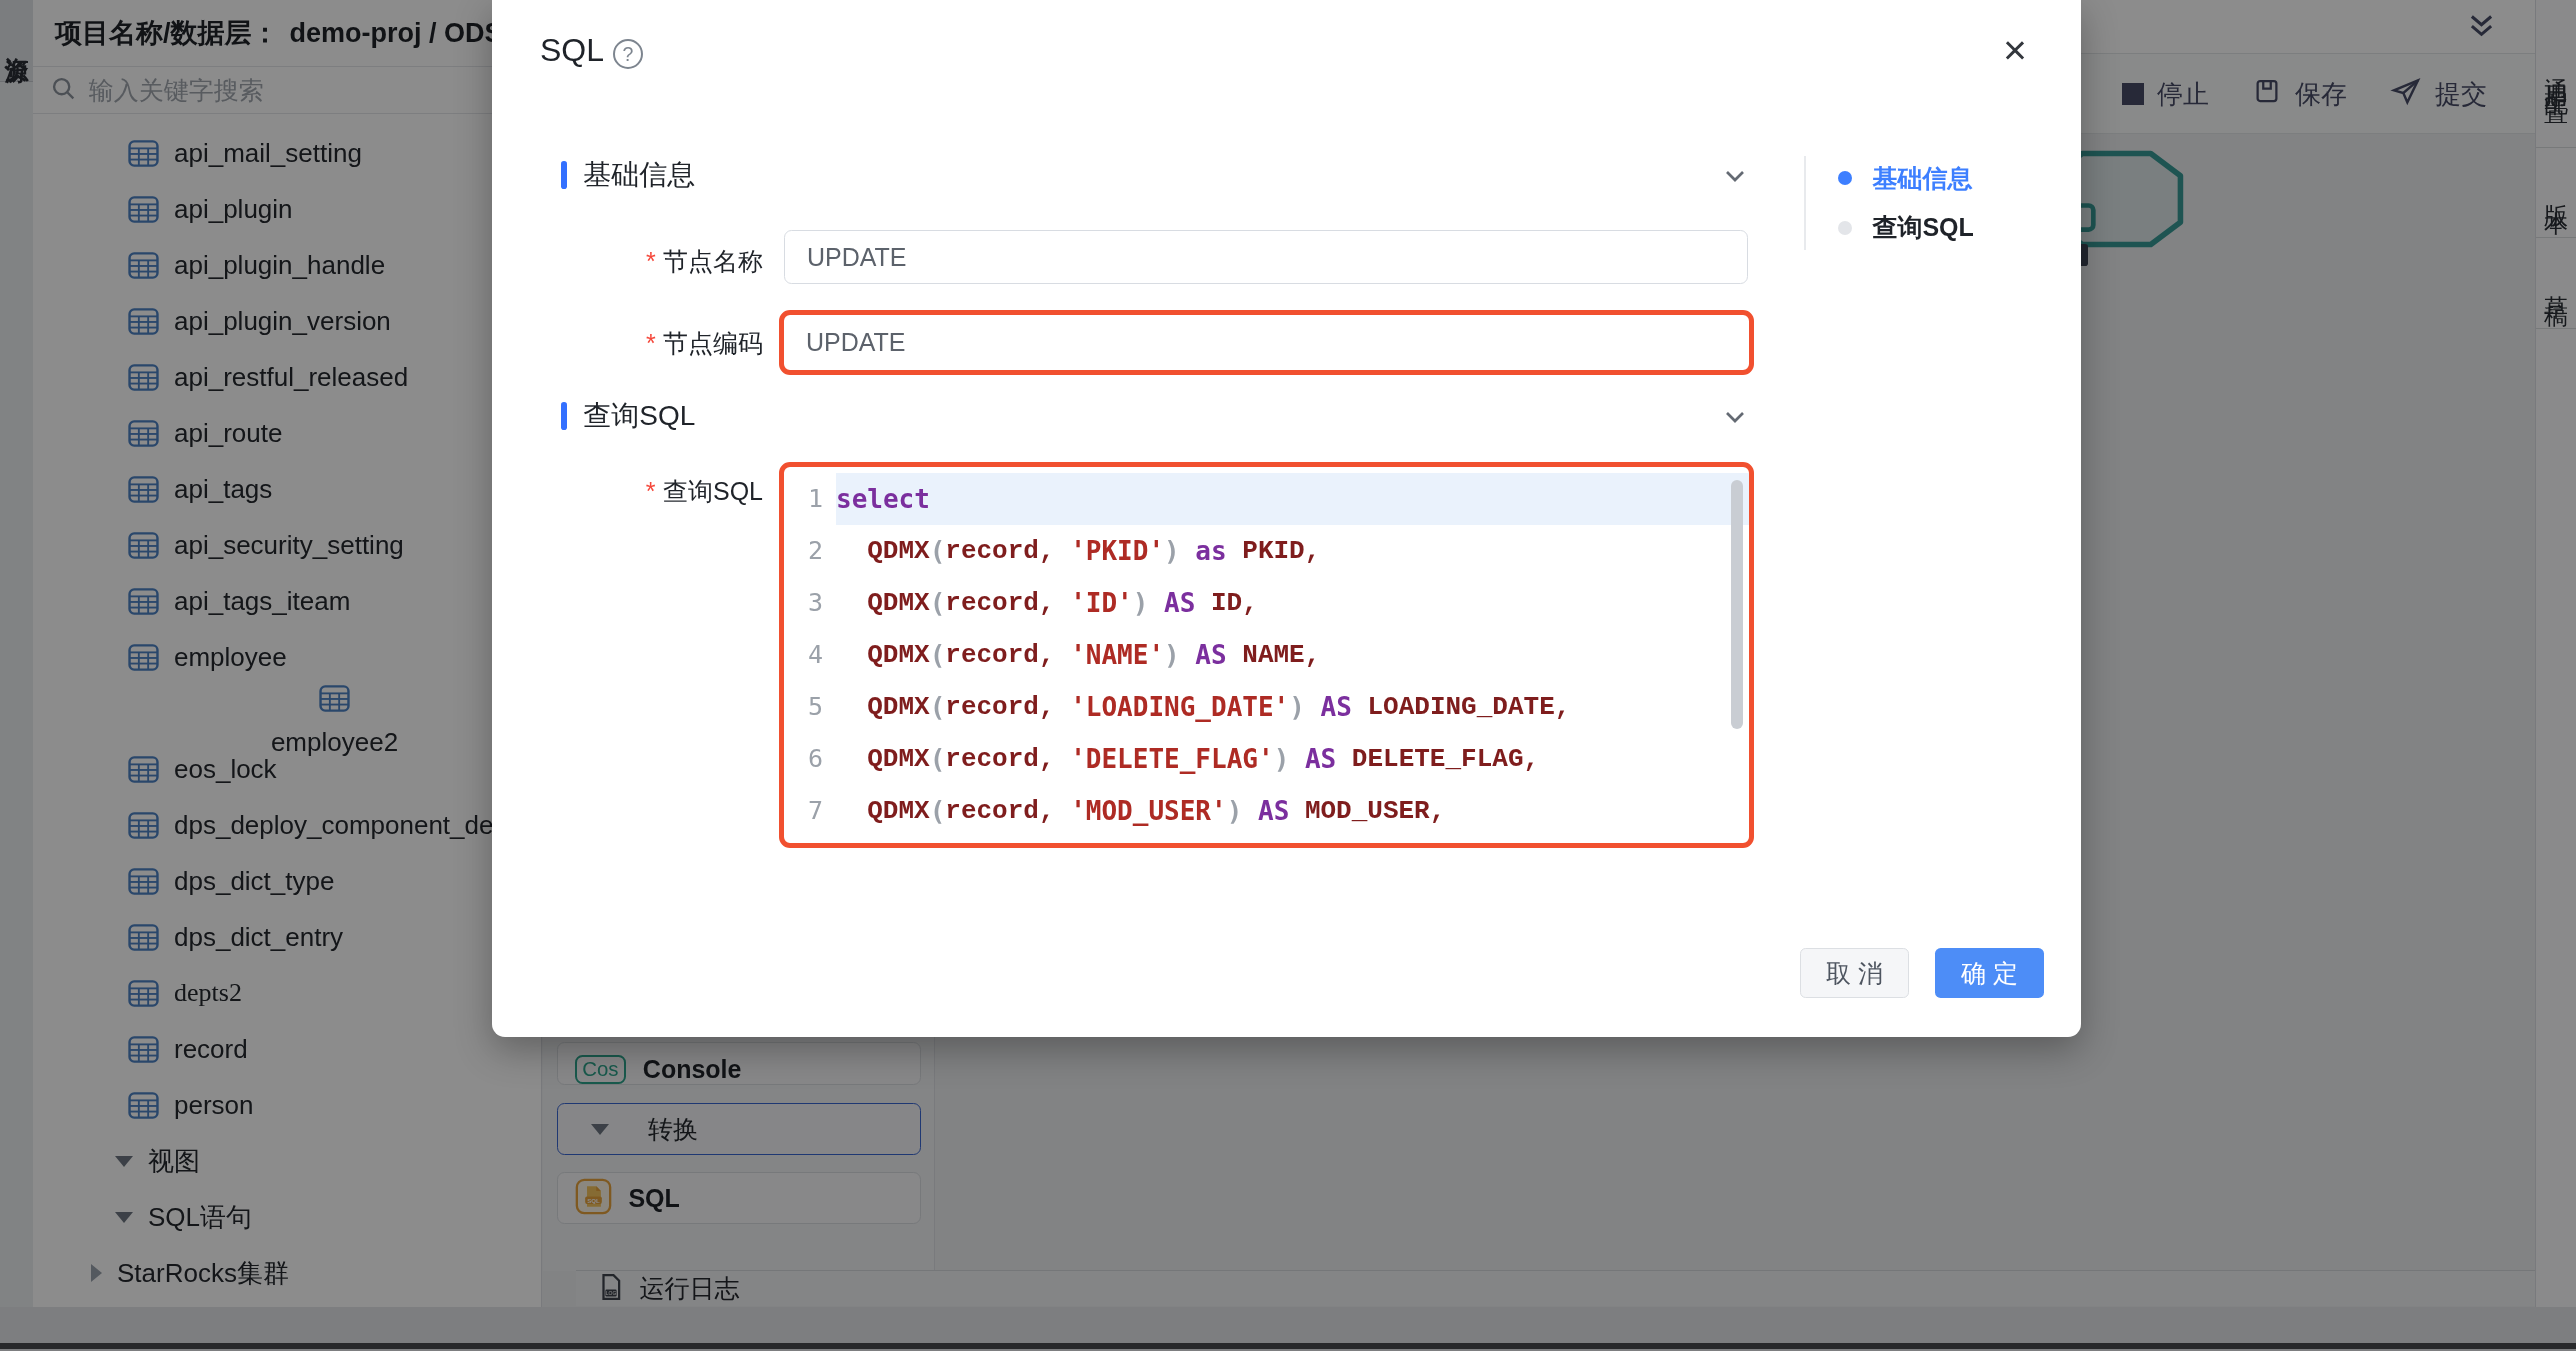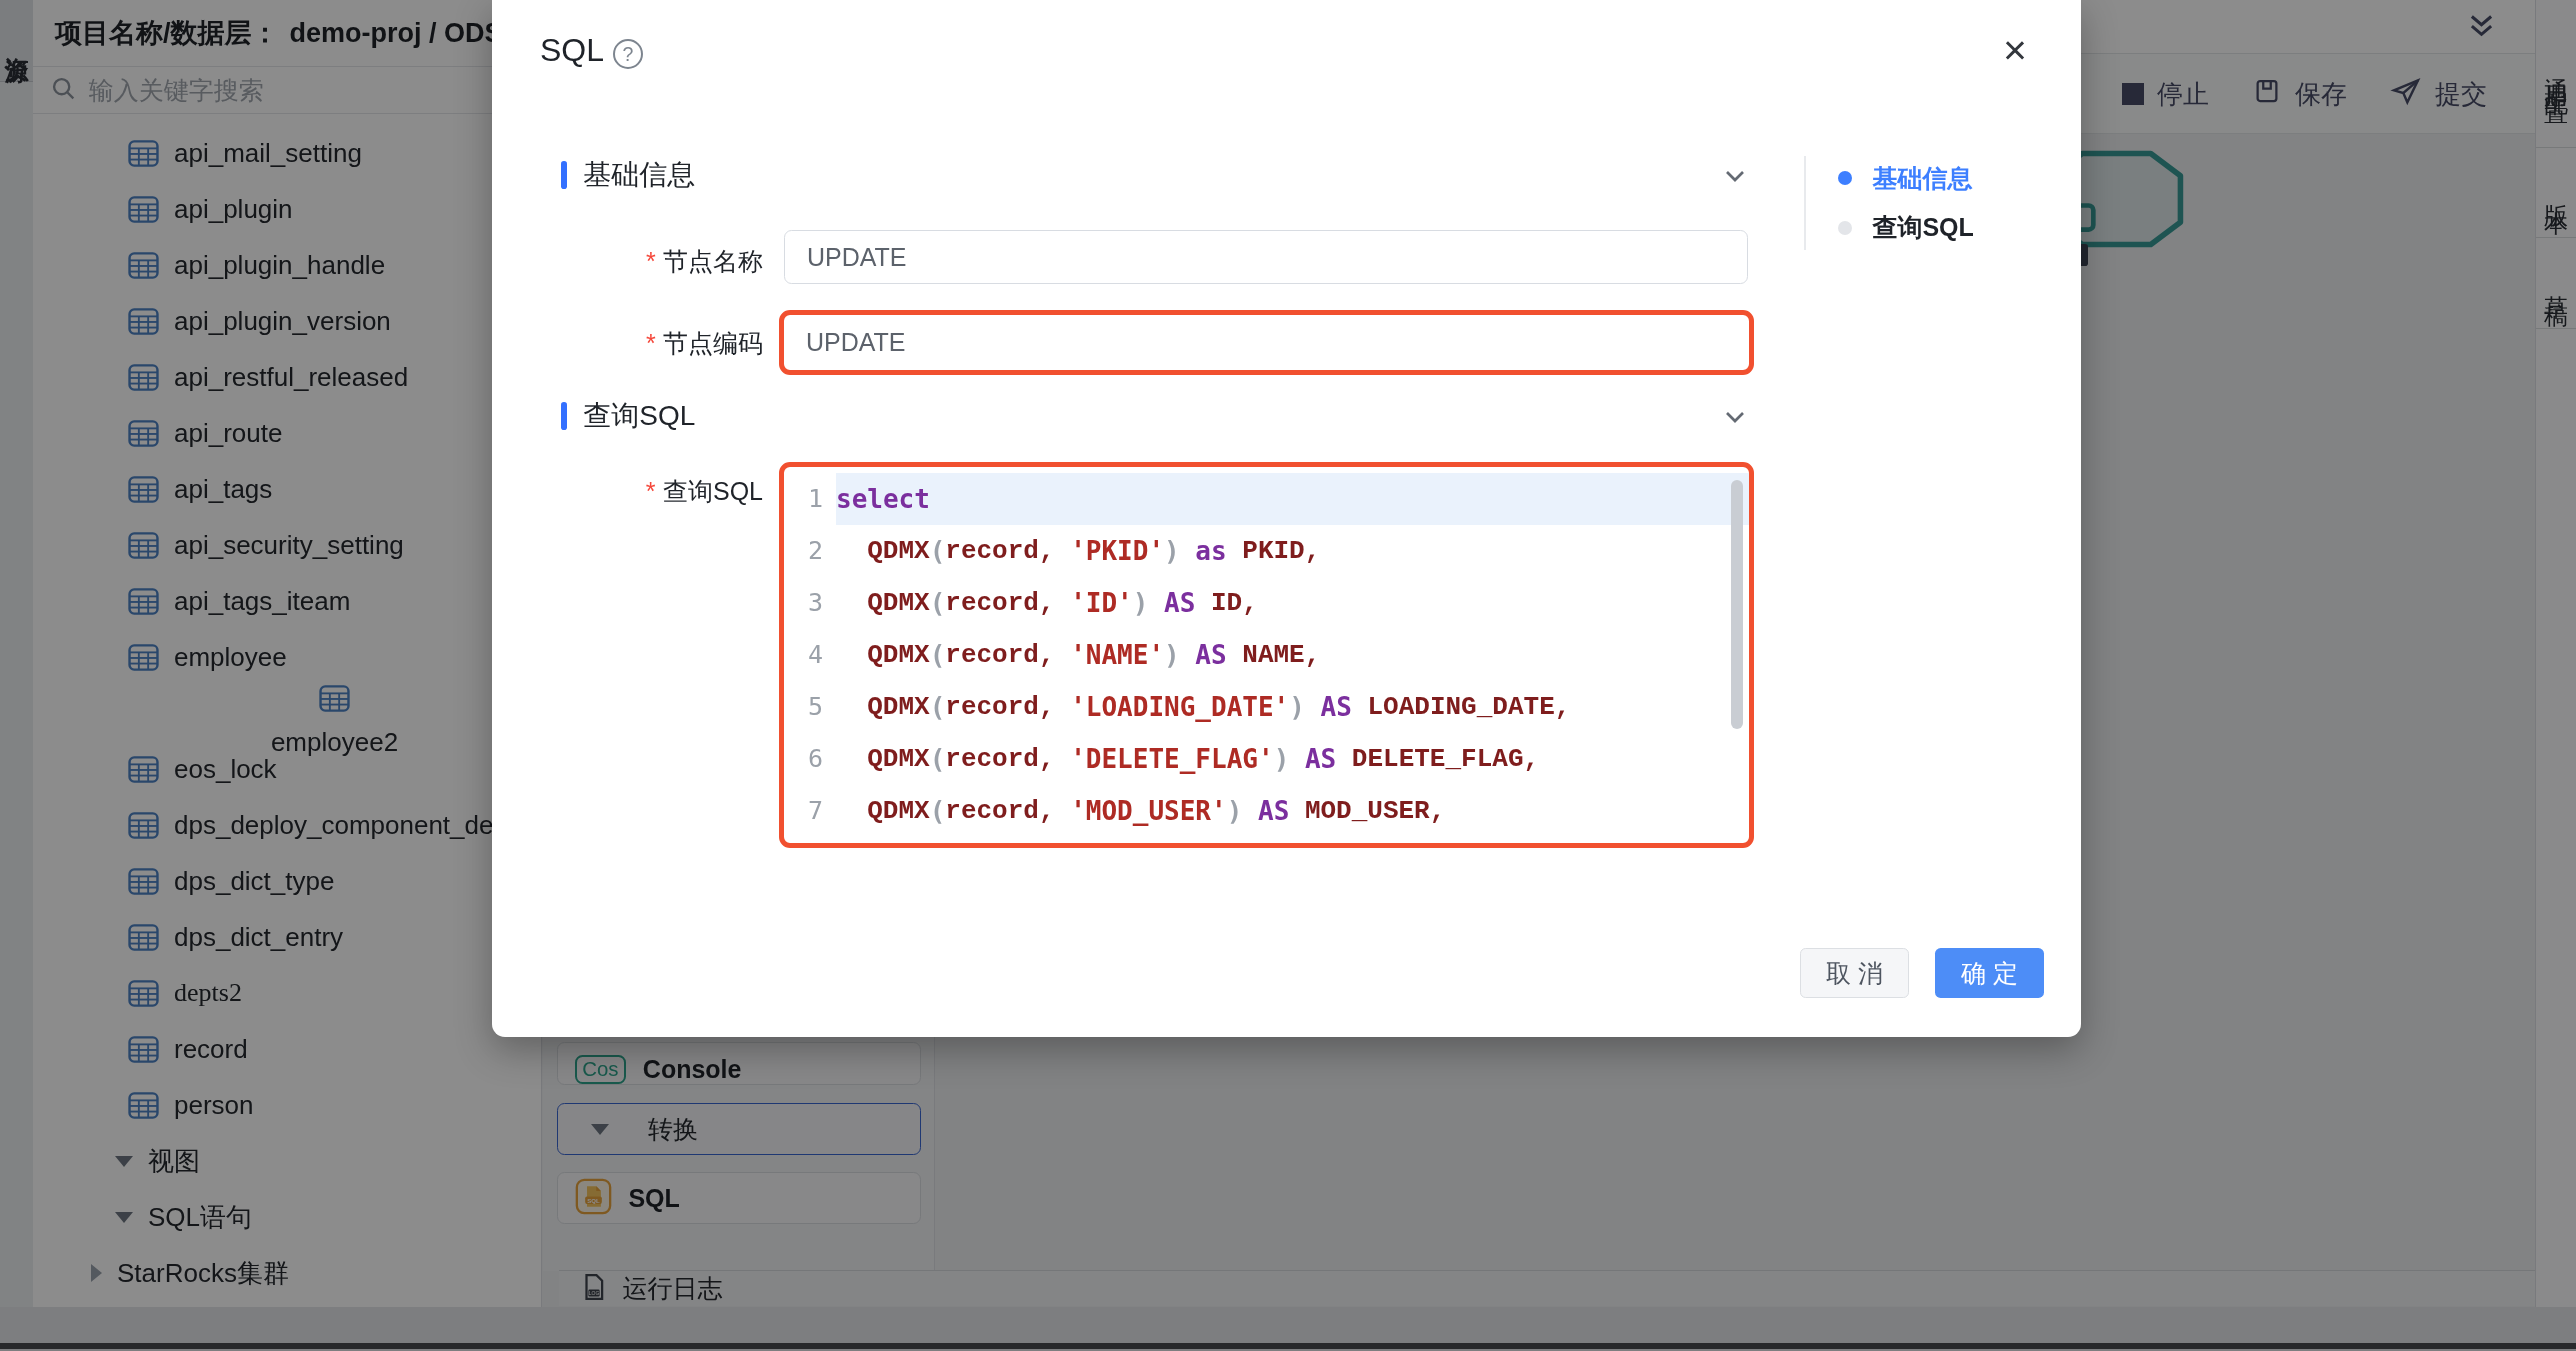--- a/index.html
+++ b/index.html
@@ -49,21 +49,21 @@
   #card-sql { top:1038px; height:52px; }
   .pcard .plabel { font-size:25px; font-weight:700; color:#1F2329; }
   #card-transform .plabel { font-weight:500; color:#25292F; margin-left:22px; }
   .cos-badge { border:2.8px solid #2EA58C; border-radius:7.4px; color:#2EA58C; font-size:20.4px;
     padding:0.9px 5.6px; font-weight:400; }
 
   #canvas-node { position:absolute; left:2047px; top:148px; }
   #canvas-node-chip { position:absolute; left:2079px; top:244px; width:9.3px; height:22px;
     background:#3E4556; border-radius:2.8px; }
 
-  #runlog { position:absolute; left:559px; top:1270px; width:1992px; height:36px; background:#F1F2F4;
+  #runlog { position:absolute; left:576px; top:1270px; width:1992px; height:36px; background:#F1F2F4;
     border-top:0.9px solid #D6D9DD; display:flex; align-items:center; gap:13px; padding-left:20.4px; }
   #runlog .plabel { font-size:25px; color:#25292F; }
   #bottombar { position:absolute; left:0; top:1307px; width:2576px; height:45px; background:#E4E6E9; }
   #bottombar .dark-line { position:absolute; left:0; bottom:2.8px; width:100%; height:6.5px; background:#494B4F; }
 
   #right-rail { position:absolute; left:2535px; top:0; width:41px; height:1307px; background:#FBFCFD;
     border-left:0.9px solid #DCDFE3; }
   .rtab { width:100%; display:flex; align-items:center; justify-content:center;
     writing-mode:vertical-rl; letter-spacing:7.4px; font-size:24px; color:#2B2F36; border-bottom:0.9px solid #D9DCDF; }
   #rtab-0 { height:148px; } #rtab-1 { height:90px; } #rtab-2 { height:91px; }

